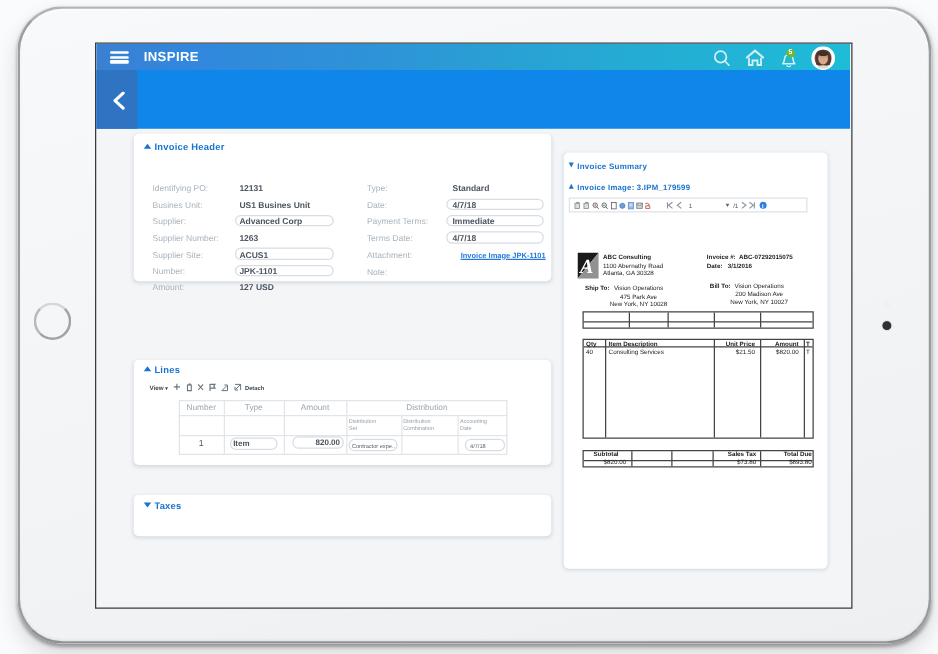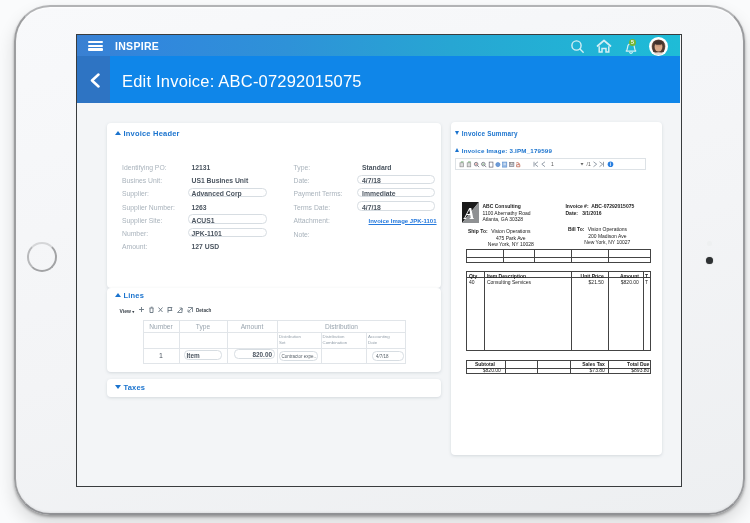--- a/index.html
+++ b/index.html
@@ -86,24 +86,23 @@
         <ellipse cx="9.5" cy="7.4" rx="3.4" ry="2" fill="#c9987a"></ellipse>
         <ellipse cx="9.5" cy="5.9" rx="3.9" ry="1.9" fill="#40302a"></ellipse>
         <path d="M5.2 16.1 Q9.5 14.4 13.8 16.1 L13.2 17.3 Q9.5 18.6 5.8 17.3 Z" fill="#e3d7cd"></path>
       </svg>
     </div>
     <div class="bar2">
       <div class="backsq"></div>
       <svg class="abs" style="left:12px;top:17px" width="12" height="15" viewBox="0 0 12 15">
             <path d="M9.5 1.5 L3 7.5 L9.5 13.5" fill="none" stroke="#fff" stroke-width="2.5" stroke-linecap="round" stroke-linejoin="round"></path>
           </svg>
-      <div class="title2">Edit Invoice: ABC-07292015075</div>
-    </div>
-
-    <div class="card" style="left:30px;top:88px;width:334px;height:165px">
+    </div>
+
+    <div class="card" style="left:30px;top:72px;width:334px;height:118px">
       <div class="ptitle" style="left:8px;top:5.5px"><span class="tri triu"></span>Invoice Header</div>
       <div class="lbl" style="left:15.5px;top:40.5px">Identifying PO:</div>    
           <div class="val" style="left:85px;top:40.5px">12131</div>
       <div class="lbl" style="left:15.5px;top:54px">Busines Unit:</div>        
           <div class="val" style="left:85px;top:54px">US1 Busines Unit</div>
       <div class="lbl" style="left:15.5px;top:67.3px">Supplier:</div>          
           <div class="inp" style="left:81.5px;top:64.5px;width:79px"></div>
           <div class="val" style="left:85px;top:67.3px">Advanced Corp</div>
       <div class="lbl" style="left:15.5px;top:80.8px">Supplier Number:</div>   
           <div class="val" style="left:85px;top:80.8px">1263</div>
@@ -169,21 +168,21 @@
             <div class="abs" style="left:43.5px;top:32.3px;font-size:6.4px;color:#4b5560;font-weight:bold">Item</div>
         <div class="inp" style="left:90.5px;top:29px;width:41px;height:10.5px"></div>
             <div class="abs" style="left:93px;top:31px;width:36px;text-align:right;font-size:6.4px;color:#4b5560;font-weight:bold">820.00</div>
         <div class="inp" style="left:136px;top:31.5px;width:38.5px;height:10px"></div>
             <div class="abs tinytxt" style="left:138.5px;top:34.5px">Contractor expe..</div>
         <div class="inp" style="left:229px;top:31.5px;width:32px;height:10px"></div>
             <div class="abs tinytxt" style="left:233px;top:34.3px">4/7/18</div>
       </div>
     </div>
 
-    <div class="card" style="left:30px;top:344px;width:334px;height:18px">
+    <div class="card" style="left:30px;top:361px;width:334px;height:33px">
       <div class="ptitle" style="left:8px;top:3.6px"><span class="tri trid"></span>Taxes</div>
     </div>
 
 
     <div class="card" style="left:374.8px;top:86.8px;width:211.2px;height:333.6px">
       <div class="ptitle" style="left:3.5px;top:7.8px;font-size:6.4px"><span class="tri trid" style="border-left-width:2.6px;border-right-width:2.6px;border-top-width:4px"></span>Invoice Summary</div>
       <div class="ptitle" style="left:3.5px;top:25.4px;font-size:6.2px"><span class="tri triu" style="border-left-width:2.6px;border-right-width:2.6px;border-bottom-width:4px"></span>Invoice Image: 3.IPM_179599</div>
 
       <div class="abs" style="left:4.2px;top:36.4px;width:190.6px;height:11.5px;border:1px solid #dde2e6;background:#fff"></div>
       <svg class="abs" style="left:8px;top:39px" width="90" height="7.2" viewBox="0 0 100 8">

